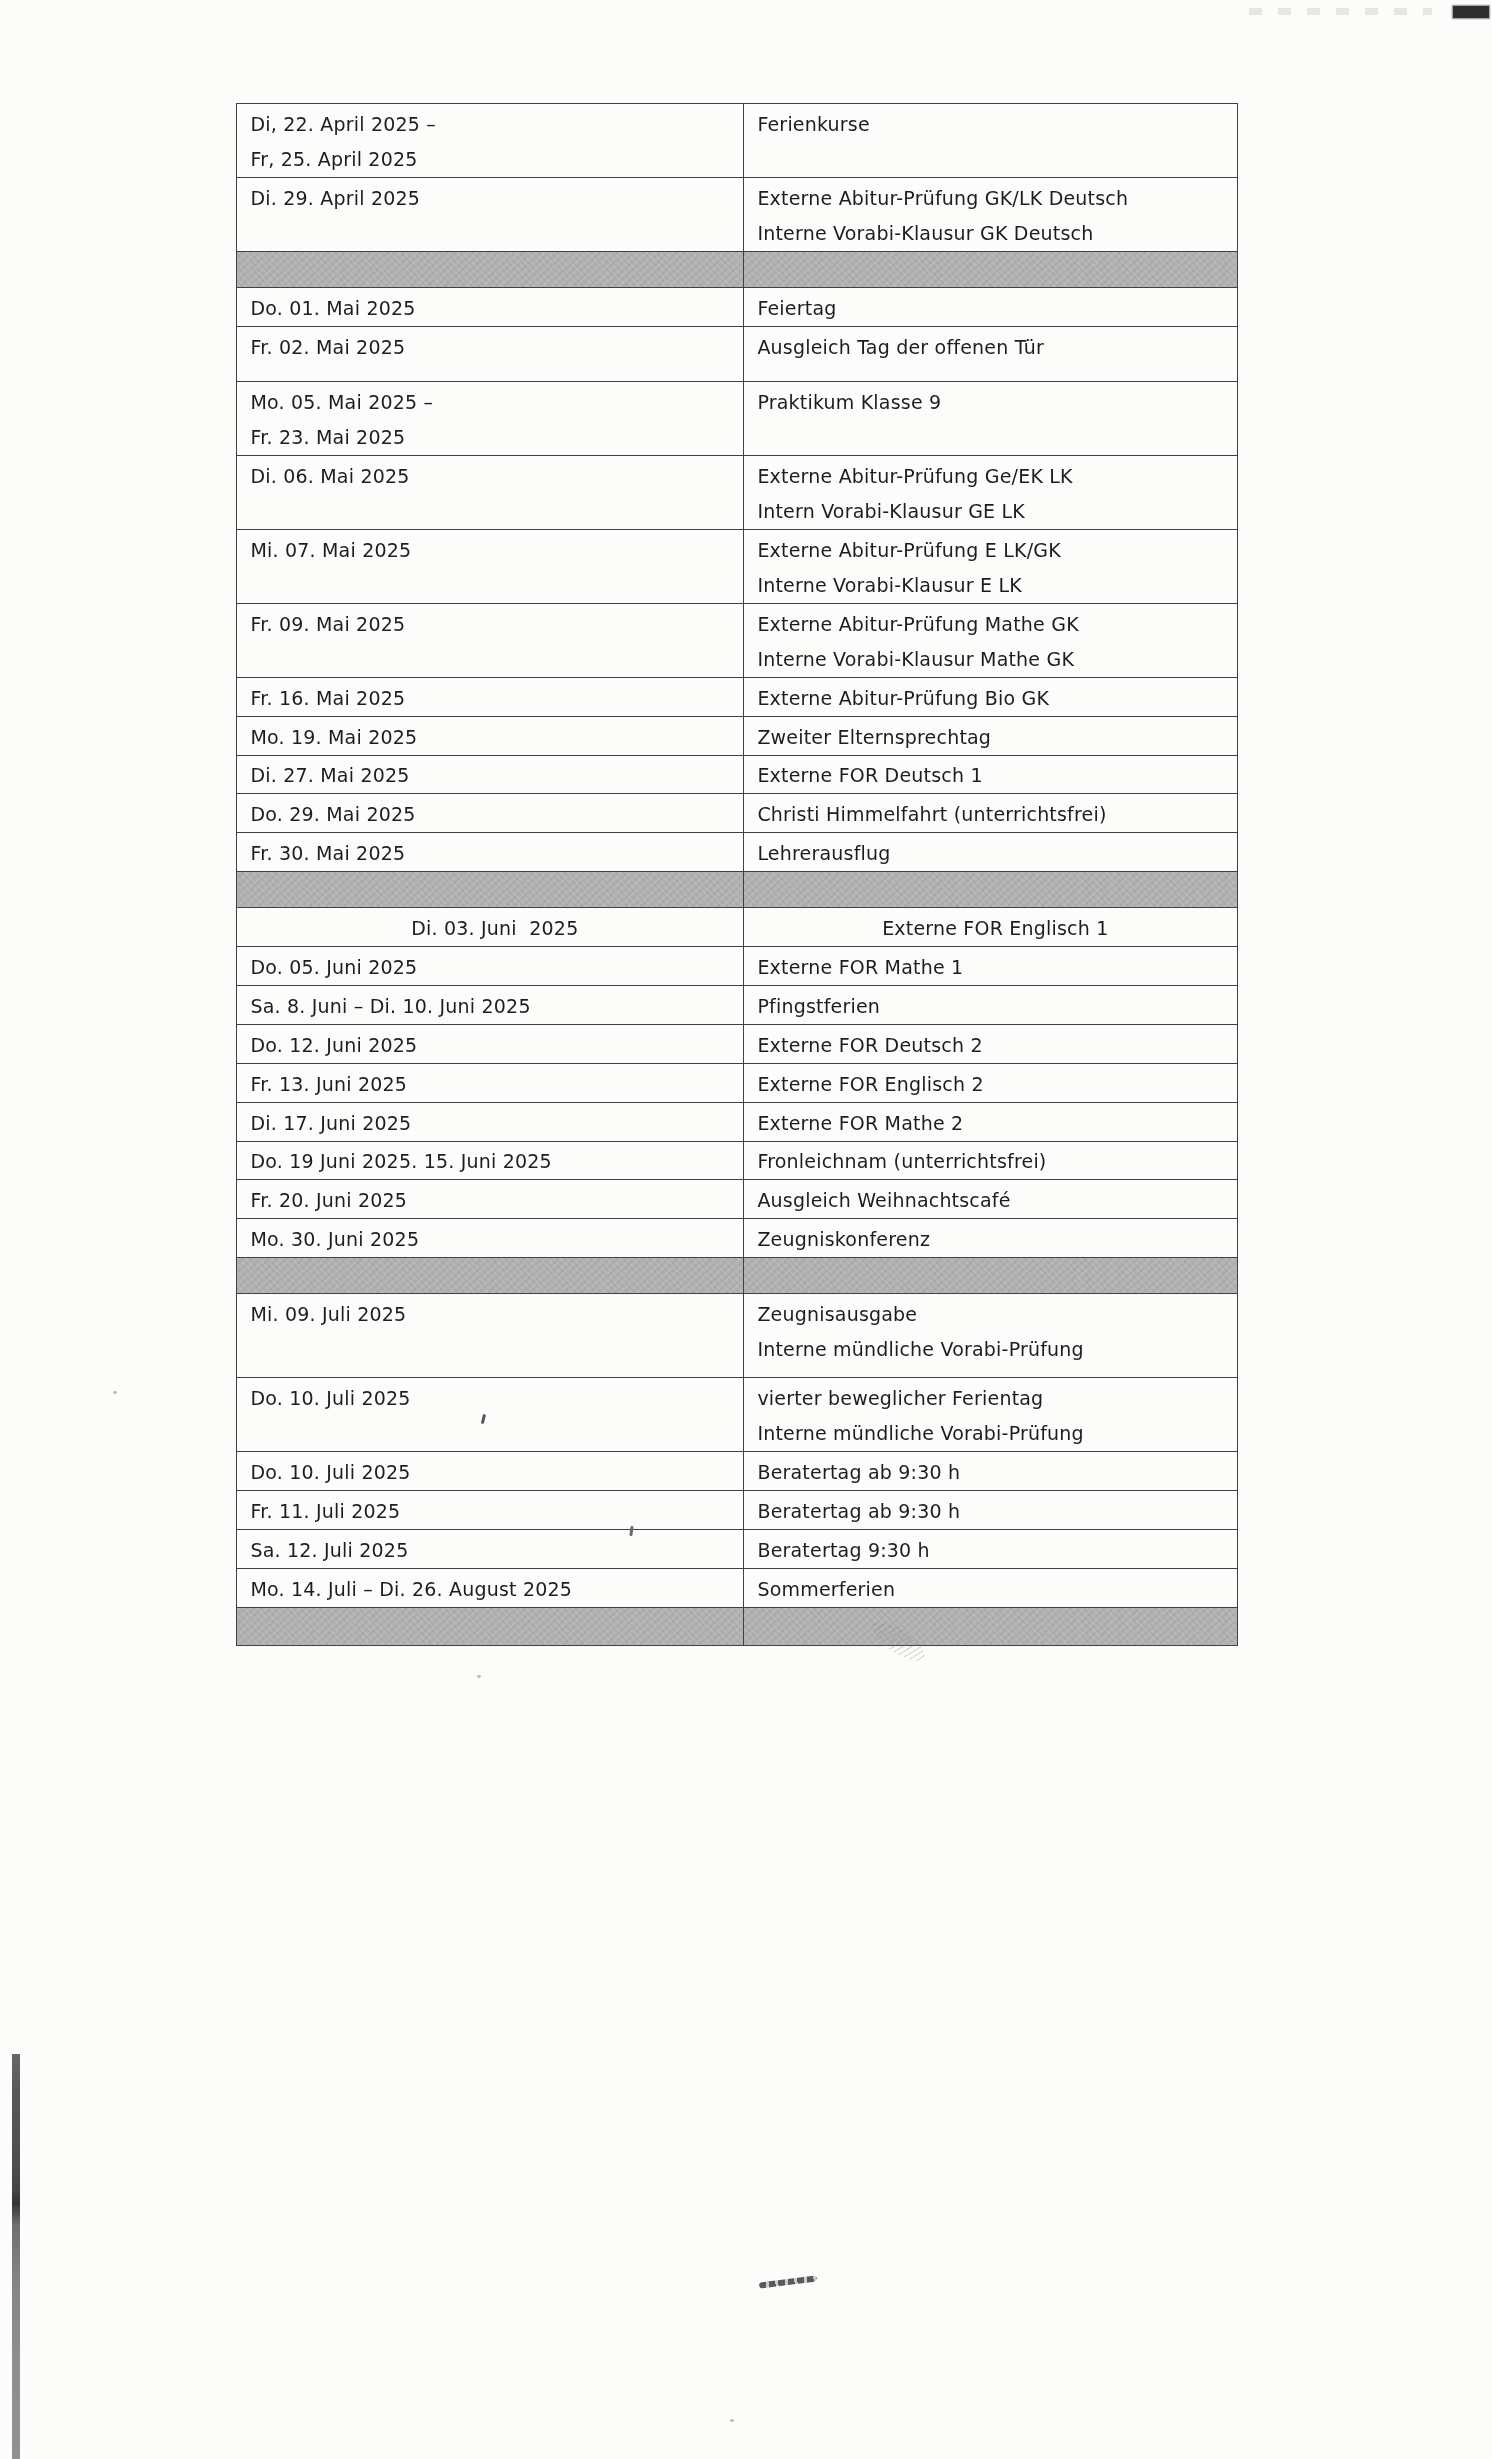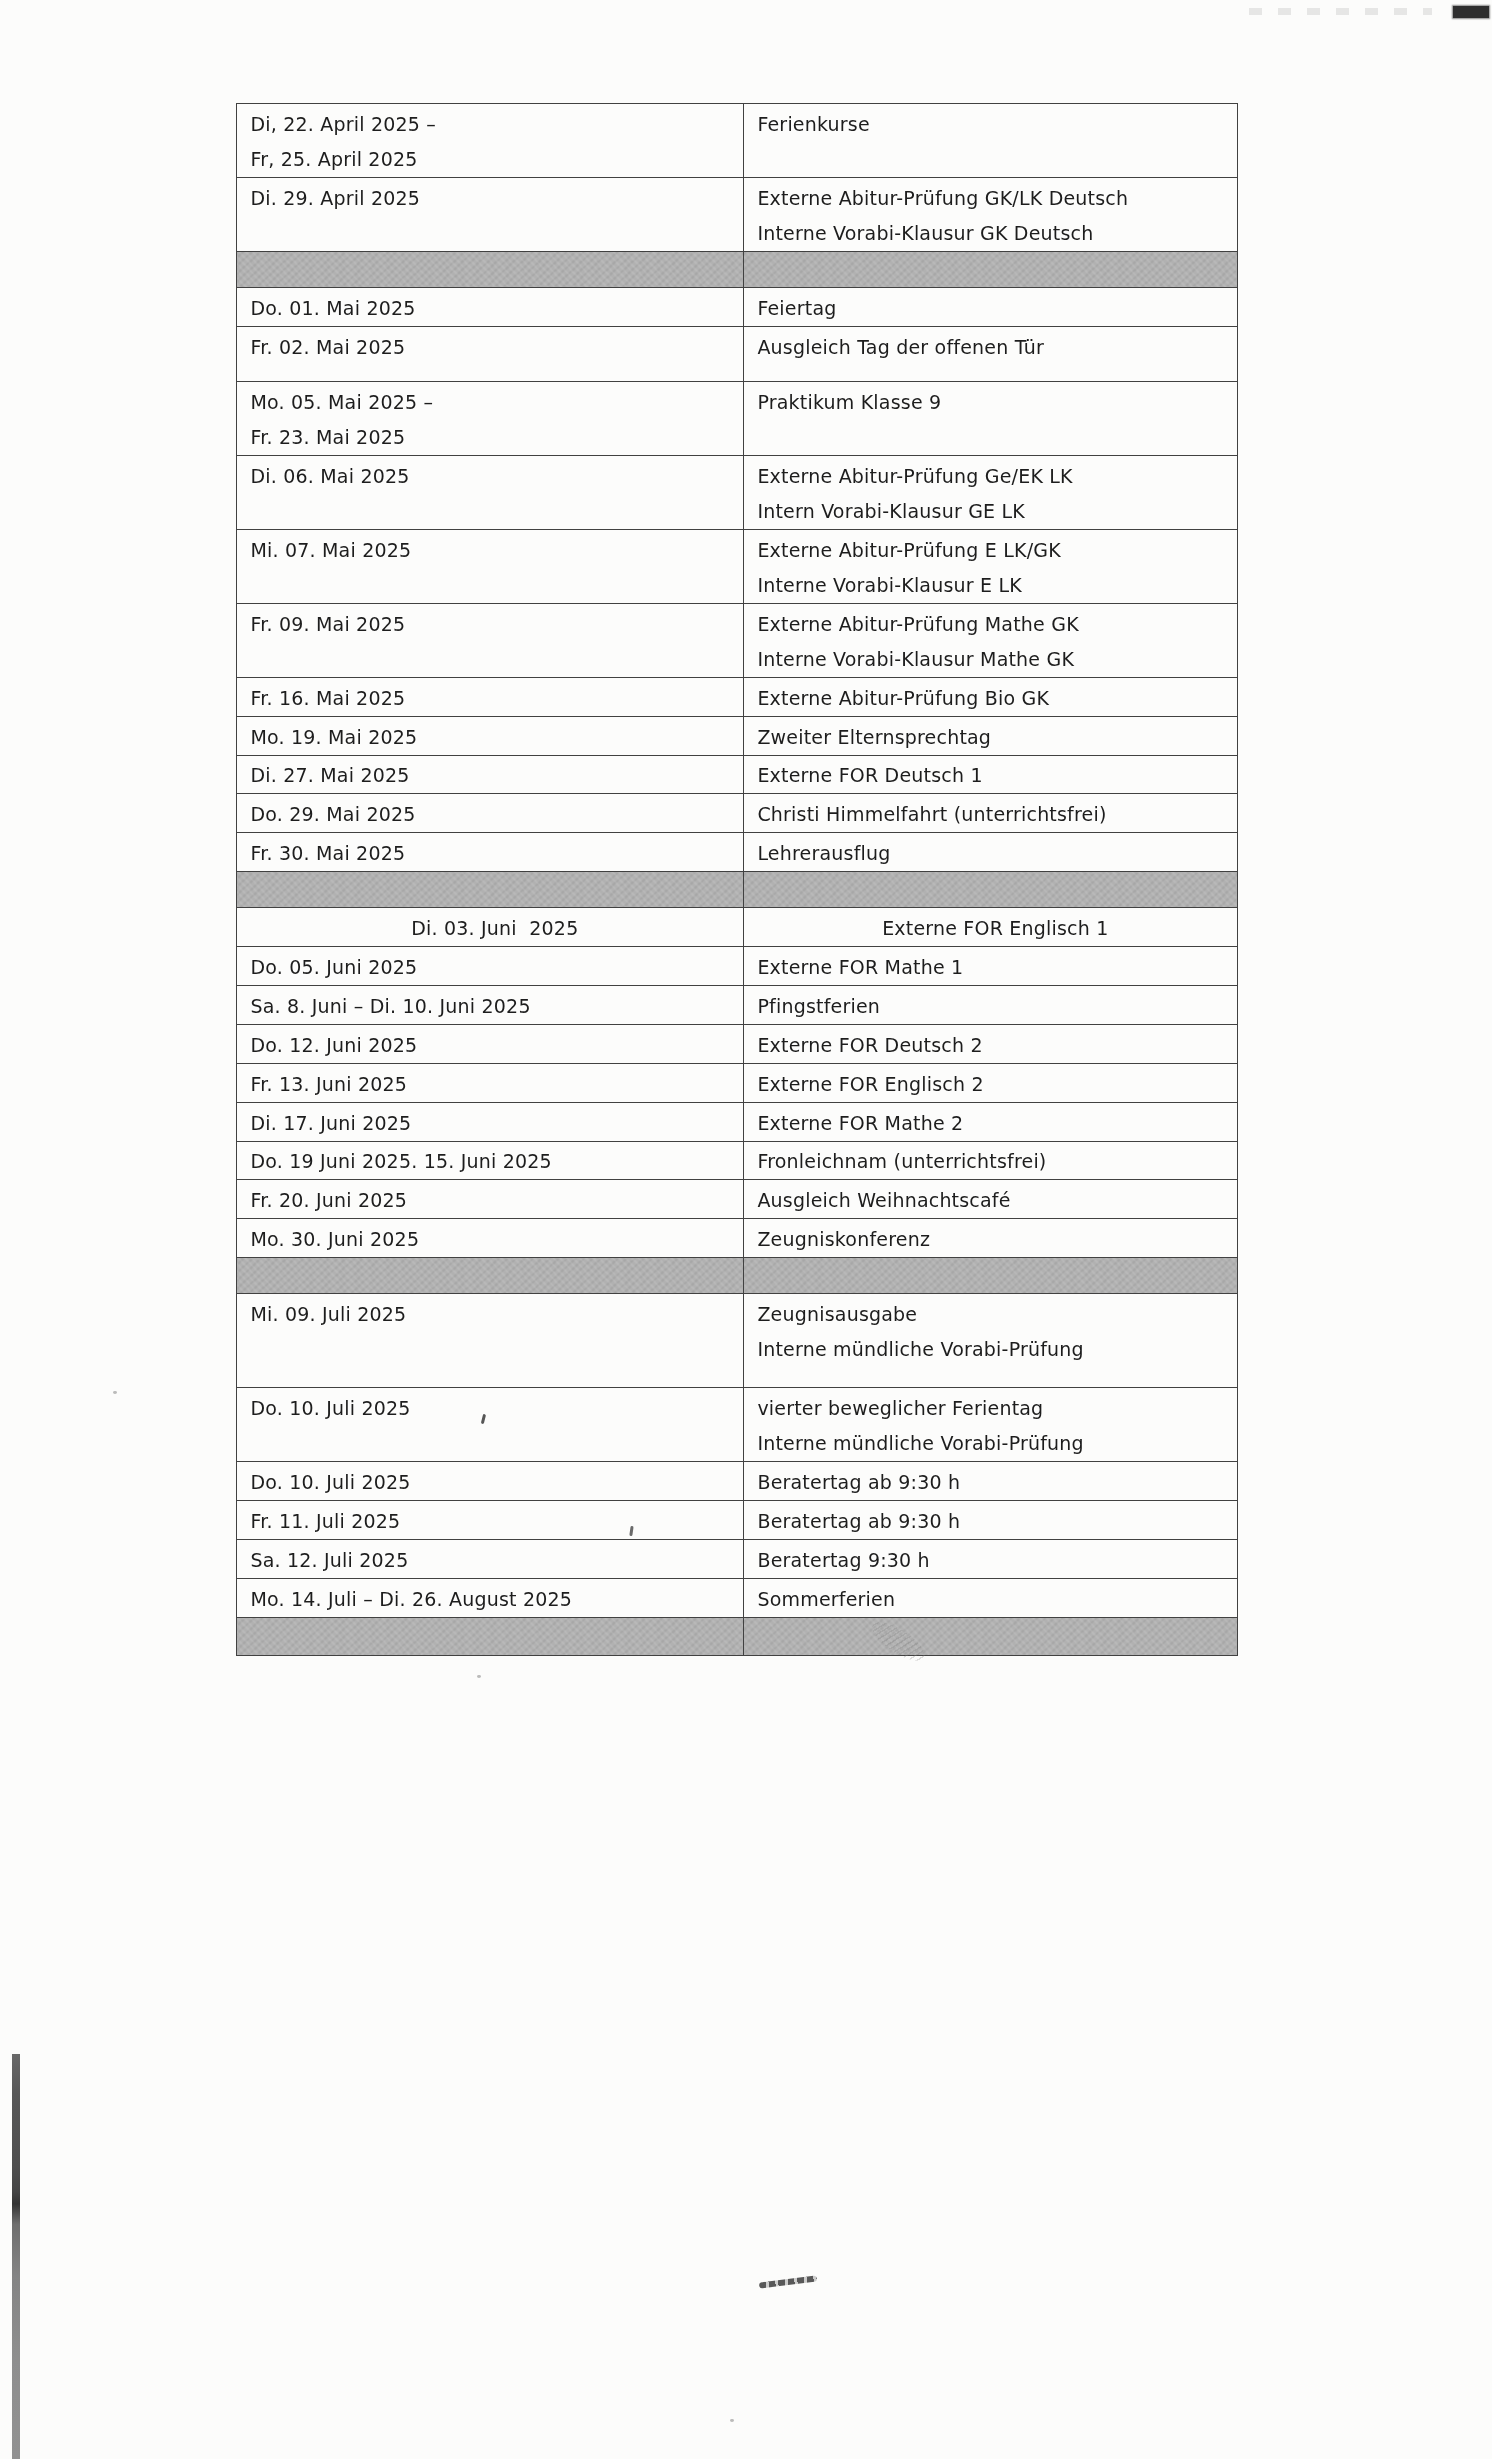--- a/index.html
+++ b/index.html
@@ -288,21 +288,21 @@
             <div class="cell-line">Mo. 30. Juni 2025</div>
           </td>
           <td class="event-cell">
             <div class="cell-line">Zeugniskonferenz</div>
           </td>
         </tr>
         <tr class="sep" style="height: 36px;">
           <td></td>
           <td></td>
         </tr>
-        <tr style="height: 94px;">
+        <tr style="height: 84px;">
           <td class="date-cell">
             <div class="cell-line">Mi. 09. Juli 2025</div>
           </td>
           <td class="event-cell">
             <div class="cell-line">Zeugnisausgabe</div>
             <div class="cell-line">Interne mündliche Vorabi-Prüfung</div>
           </td>
         </tr>
         <tr style="height: 74px;">
           <td class="date-cell">

